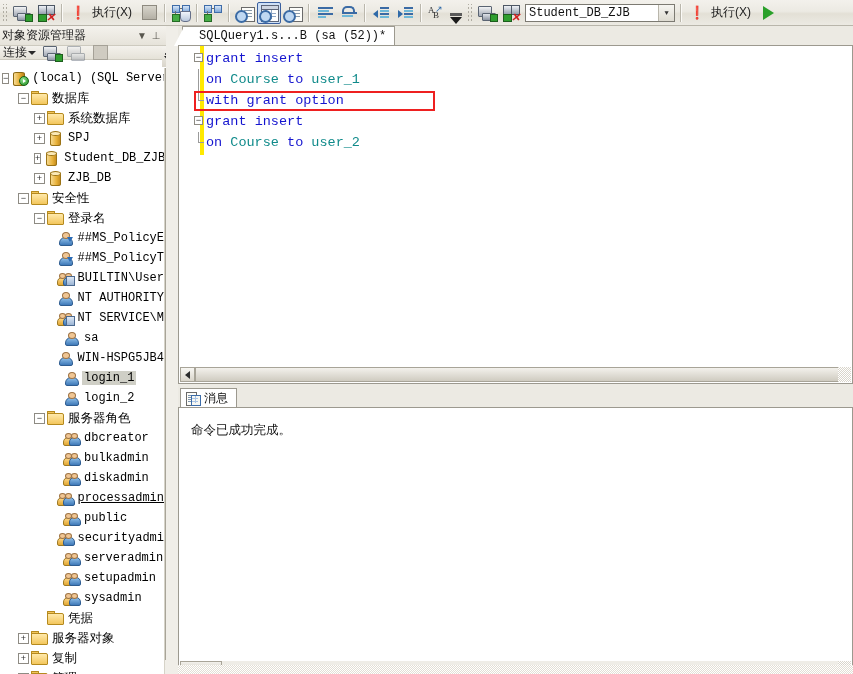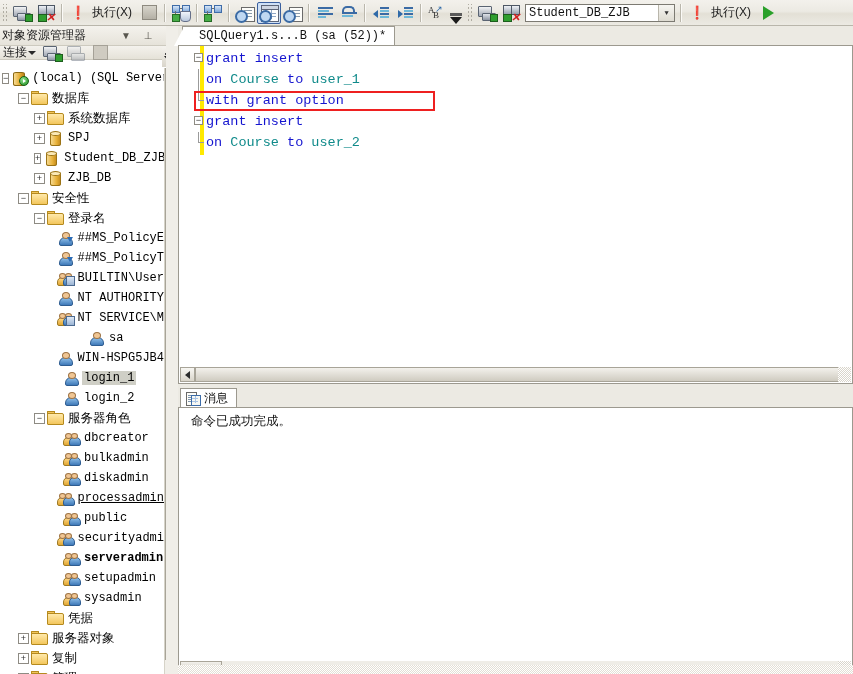--- a/index.html
+++ b/index.html
@@ -79,21 +79,20 @@
   
   #oe{
     position:absolute;left:0;top:26px;width:178px;height:648px;
     background:#ffffff;box-sizing:border-box;
     border-right:1px solid #ffffff;
   }
   #oe-title{
     height:20px;background:linear-gradient(#f4f2ed,#e6e3da);
     display:flex;align-items:center;padding-left:2px;box-sizing:border-box;
     border-bottom:1px solid #cdcabf;
-    gap:8px;
   }
   #oe-title .t{font-size:12px;color:#1b1b1b;flex:1;white-space:nowrap;}
   #oe-title .ic{width:14px;text-align:center;color:#58564e;font-size:10px;}
   #oe-title .ic.close{color:#6a6760;font-size:12px;font-weight:bold;}
   #oe-toolbar{
     height:14px;background:linear-gradient(#f4f2ed,#e5e2d8);
     display:flex;align-items:center;padding-left:3px;box-sizing:border-box;
     border-bottom:1px solid #cdcabf;position:relative;
   }
   #oe-toolbar .lbl{font-size:12px;color:#1b1b1b;}
@@ -188,21 +187,21 @@
   #results{position:absolute;left:0;top:361px;width:675px;height:287px;background:#eceae3;}
   #res-tabs{position:absolute;left:0;top:0;width:675px;height:20px;background:#eceae3;}
   #res-tab{position:absolute;left:2px;top:1px;height:19px;background:#ffffff;border:1px solid #9c998f;border-bottom:none;
     display:flex;align-items:center;padding:0 8px 0 5px;box-sizing:border-box;font-size:12px;color:#111;}
   #res-tab .ic{width:14px;height:13px;position:relative;margin-right:4px;}
   #res-tab .ic .pg{position:absolute;left:0;top:0;width:9px;height:12px;background:#fdfdf8;border:1px solid #6a6a6a;}
   #res-tab .ic .pg i{position:absolute;left:1px;width:6px;height:1px;background:#7f93ab;}
   #res-tab .ic .gr{position:absolute;left:5px;top:3px;width:8px;height:9px;background:#f7f7f2;border:1px solid #3c6ca8;}
   #res-tab .ic .gr i{position:absolute;background:#a8c3e4;}
   #res-body{position:absolute;left:0;top:20px;width:675px;height:267px;background:#ffffff;border:1px solid #9c998f;box-sizing:border-box;}
-  #res-msg{position:absolute;left:12px;top:5px;font-size:12.5px;color:#111;font-family:Liberation Serif, serif;}
+  #res-msg{position:absolute;left:12px;top:14px;font-size:12.5px;color:#111;font-family:Liberation Serif, serif;}
   #res-hscroll{position:absolute;left:1px;bottom:1px;width:659px;height:11px;background:#efede7;}
   #res-hscroll .thumb{position:absolute;left:0;top:0;width:42px;height:11px;background:linear-gradient(#f3f1ec,#cfcbc0);border:1px solid #a8a498;box-sizing:border-box;}
   #res-corner{position:absolute;right:1px;bottom:1px;width:13px;height:11px;
     background-image:repeating-conic-gradient(#ffffff 0% 25%, #d9d5cb 0% 50%);background-size:2px 2px;}
   #page-bottom-strip{position:absolute;left:178px;top:665px;width:675px;height:9px;
     background-image:repeating-conic-gradient(#ffffff 0% 25%, #e3dfd5 0% 50%);background-size:2px 2px;}
 </style>
 </head>
 <body>
 
@@ -511,21 +510,21 @@
         <span class="exp none"></span>
         <span class="ti ti-grp ti-usersq">
           <i class="b1"></i>
           <i class="h1"></i>
           <i class="b2"></i>
           <i class="h2"></i>
           <i class="sq"></i>
         </span>
         <span class="lbl">NT SERVICE\M</span>
       </div>
-      <div class="node" style="padding-left: 50px; margin-left: 25px;">
+      <div class="node" style="padding-left: 50px;">
         <span class="exp none"></span>
         <span class="ti ti-user">
           <i class="b"></i>
           <i class="h"></i>
         </span>
         <span class="lbl">sa</span>
       </div>
       <div class="node" style="padding-left: 50px;">
         <span class="exp none"></span>
         <span class="ti ti-user">
@@ -611,21 +610,21 @@
       <div class="node" style="padding-left: 50px;">
         <span class="exp none"></span>
         <span class="ti ti-grp">
           <i class="b1"></i>
           <i class="h1"></i>
           <i class="b2"></i>
           <i class="h2"></i>
         </span>
         <span class="lbl">securityadmi</span>
       </div>
-      <div class="node" style="padding-left: 50px; font-weight: bold;">
+      <div class="node" style="padding-left: 50px;">
         <span class="exp none"></span>
         <span class="ti ti-grp">
           <i class="b1"></i>
           <i class="h1"></i>
           <i class="b2"></i>
           <i class="h2"></i>
         </span>
         <span class="lbl">serveradmin</span>
       </div>
       <div class="node" style="padding-left: 50px;">

